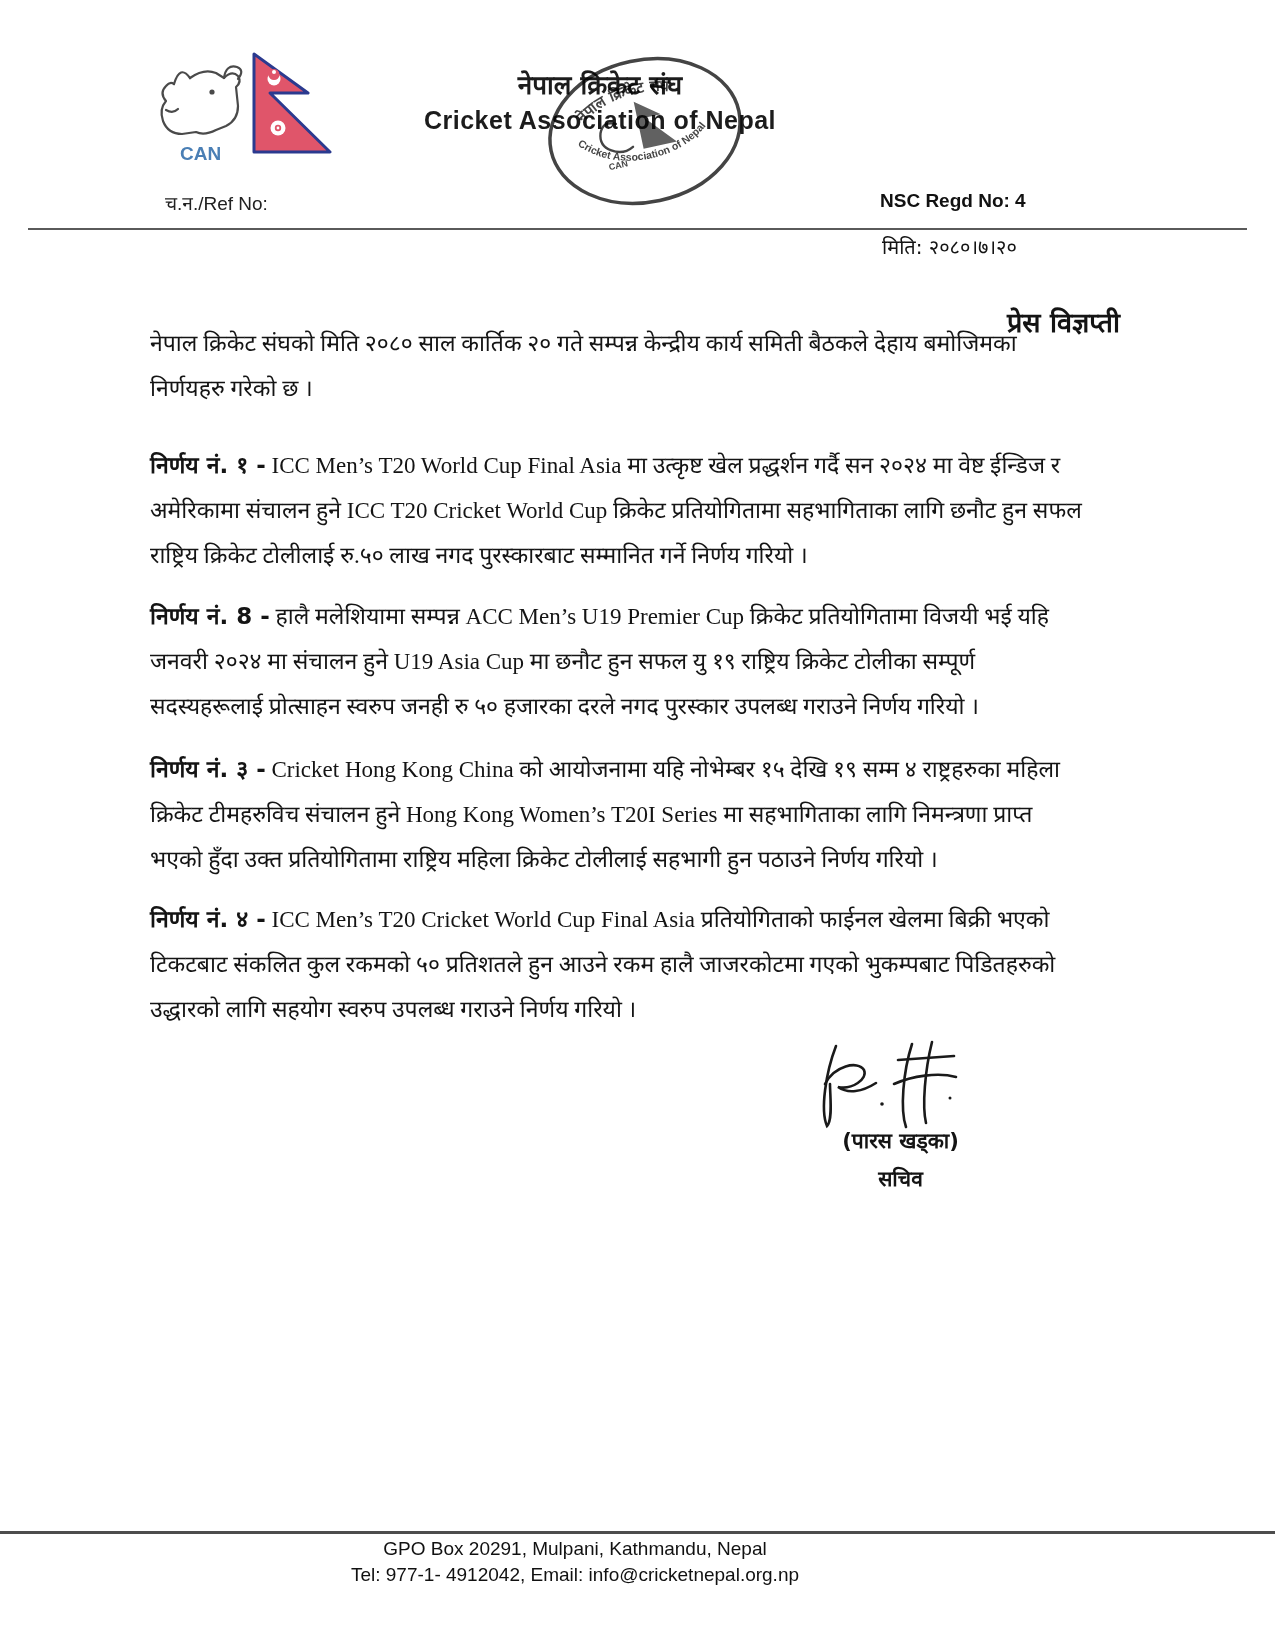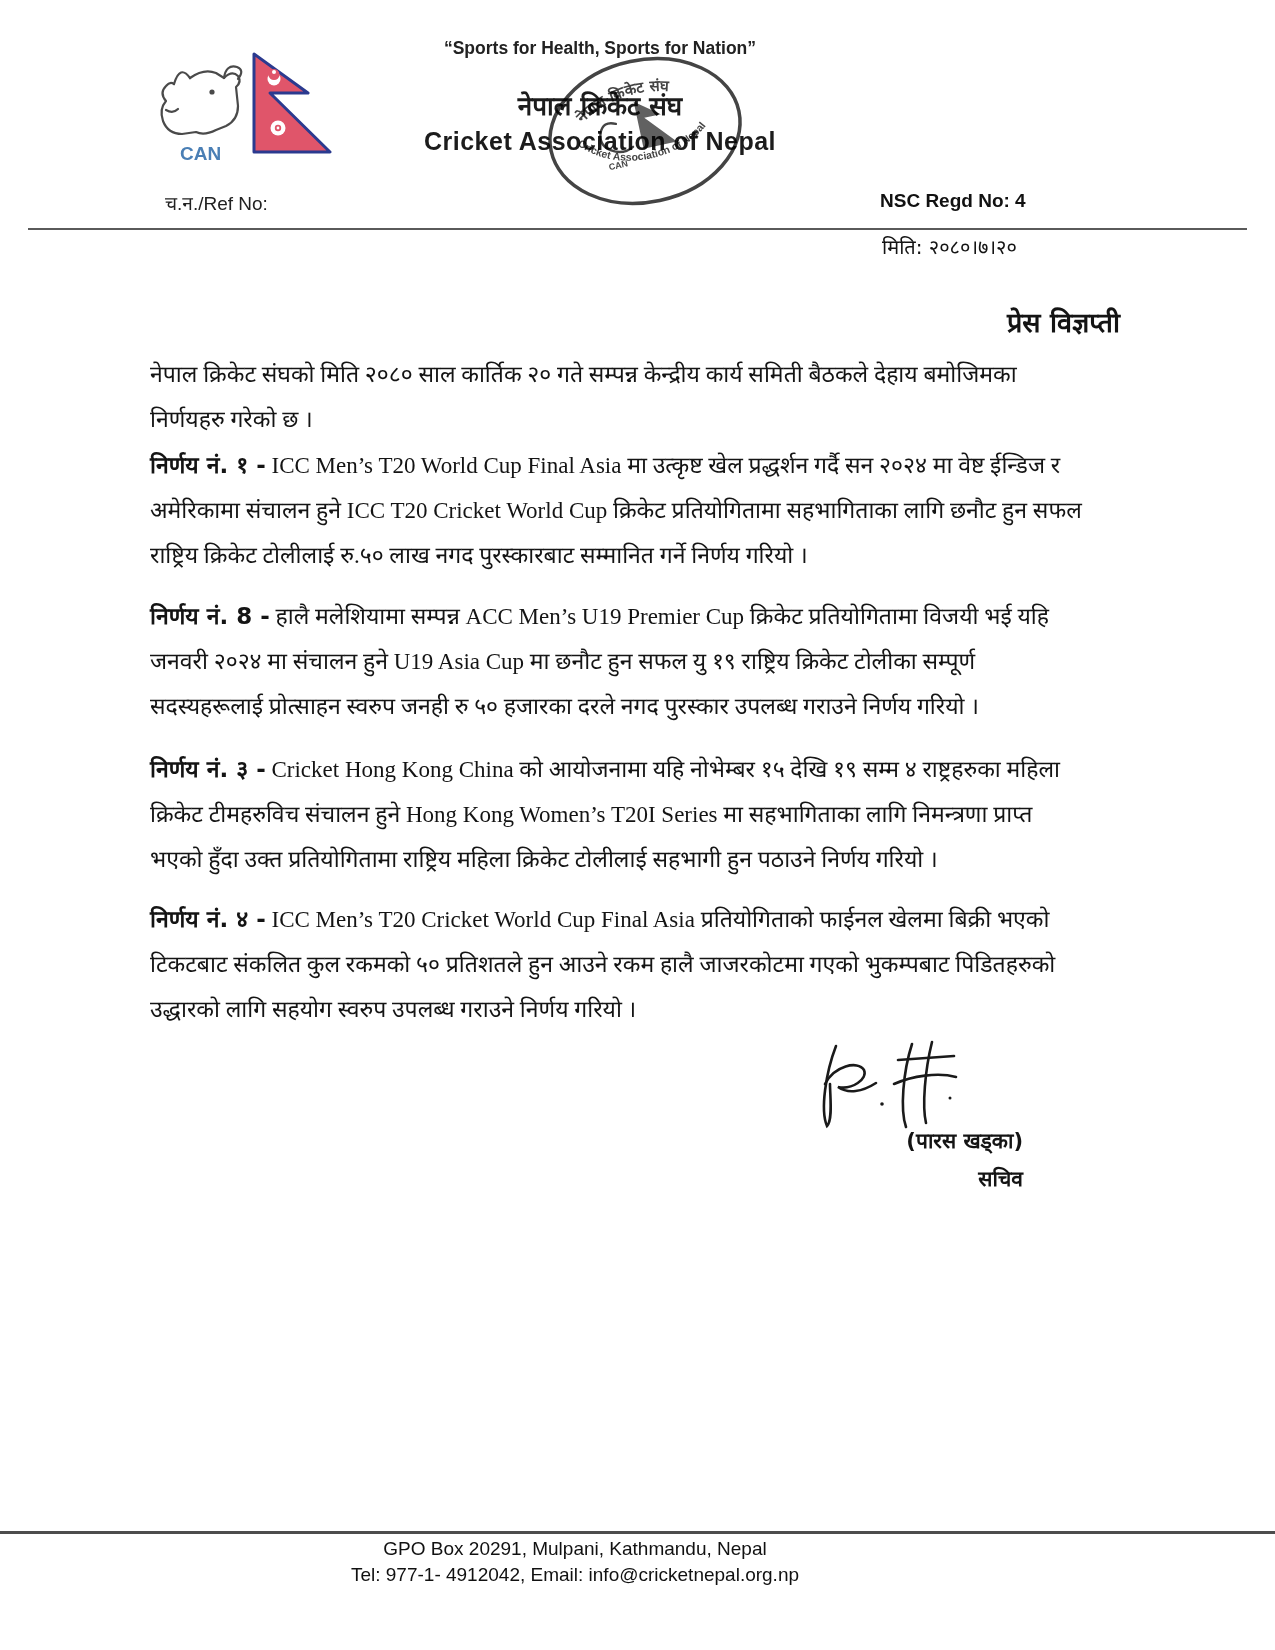--- a/index.html
+++ b/index.html
@@ -17,28 +17,28 @@
   .stamp { position:absolute; left:540px; top:52px; width:210px; height:158px; transform:rotate(-12deg); mix-blend-mode:multiply; opacity:0.88; }
   .ref-row { position:absolute; left:0; top:190px; width:1040px; height:28px; font-size:19px; }
   .ref-no { position:absolute; left:165px; top:0; font-family:"Liberation Sans", sans-serif; color:#222; }
   .regd-no { position:absolute; left:880px; top:0; font-family:"Liberation Sans", sans-serif; font-weight:bold; color:#111;text-align:right; }
   .rule-top { position:absolute; left:28px; right:28px; top:228px; border-top:2px solid #5a5a5a; }
   .date-line { position:absolute; left:882px; top:233px; font-size:20px; font-weight:normal; font-family:"DejaVu Sans", sans-serif; }
   .doc-title { position:absolute; left:0; top:268px; width:1120px; text-align:right; font-size:27px; font-weight:bold; font-family:"DejaVu Sans", sans-serif;margin-top:35px; }
   
   .para { position:absolute; left:150px; width:935px; font-size:23px; line-height:45px; margin:0; }
   .para b { font-family:"DejaVu Sans", sans-serif; }
-  .p-intro { top:352px; }
+  .p-intro { top:321px; }
   .p-d1 { top:443px; }
   .p-d2 { top:594px; }
   .p-d3 { top:747px; }
   .p-d4 { top:897px; }
   
   .sig-img { position:absolute; left:800px; top:1032px; width:190px; height:105px; }
-  .sig-block { position:absolute; left:778px; top:1126px; width:245px; text-align:right; font-family:"DejaVu Sans", sans-serif; }
+  .sig-block { position:absolute; left:778px; top:1126px; width:245px; text-align:center; font-family:"DejaVu Sans", sans-serif; }
   .sig-name { font-size:21px; font-weight:bold; }
   .sig-role { margin-top:10px; font-size:21px; font-weight:bold; }
   
   .rule-bottom { position:absolute; left:0; right:0; top:1531px; border-top:3px solid #4d4d4d; }
   .footer-text { position:absolute; left:0; top:1538px; width:1150px; text-align:center;
     font-family:"Liberation Sans", sans-serif; font-weight:normal; font-size:19px; color:#111; }
   .footer-text .line2 { margin-top:4px; }
 </style>
 </head>
 <body>
@@ -59,21 +59,20 @@
       <circle cx="124" cy="26.5" r="5.5" fill="var(--flag-crimson,#e0556a)"></circle>
       <circle cx="124" cy="24" r="2" fill="#ffffff"></circle>
       <circle cx="128" cy="80" r="7.5" fill="#ffffff"></circle>
       <circle cx="128" cy="80" r="3.2" fill="var(--flag-crimson,#e0556a)"></circle>
       <circle cx="128" cy="80" r="1.4" fill="#ffffff"></circle>
     </g>
     <text x="30" y="112" font-family="Liberation Sans, sans-serif" font-size="19" font-weight="bold" fill="var(--logo-text-blue,#4a7fb5)">CAN</text>
   </svg>
 
   <div class="header-center">
-    <div class="slogan">“Sports for Health, Sports for Nation”</div>
     <div class="org-nepali">नेपाल क्रिकेट संघ</div>
     <div class="org-english">Cricket Association of Nepal</div>
   </div>
 
   <svg class="stamp" viewBox="0 0 210 158">
     <ellipse cx="105" cy="79" rx="96" ry="71" fill="none" stroke="#2a2a2a" stroke-width="3.5"></ellipse>
     <path id="stampTop" d="M 24,86 A 84,62 0 0 1 186,86" fill="none"></path>
     <path id="stampBottom" d="M 30,70 A 82,62 0 0 0 180,70" fill="none"></path>
     <text font-family="DejaVu Sans, sans-serif" font-size="15" font-weight="bold" fill="#2a2a2a">
       <textPath href="#stampTop" startOffset="18%">नेपाल क्रिकेट संघ</textPath>

